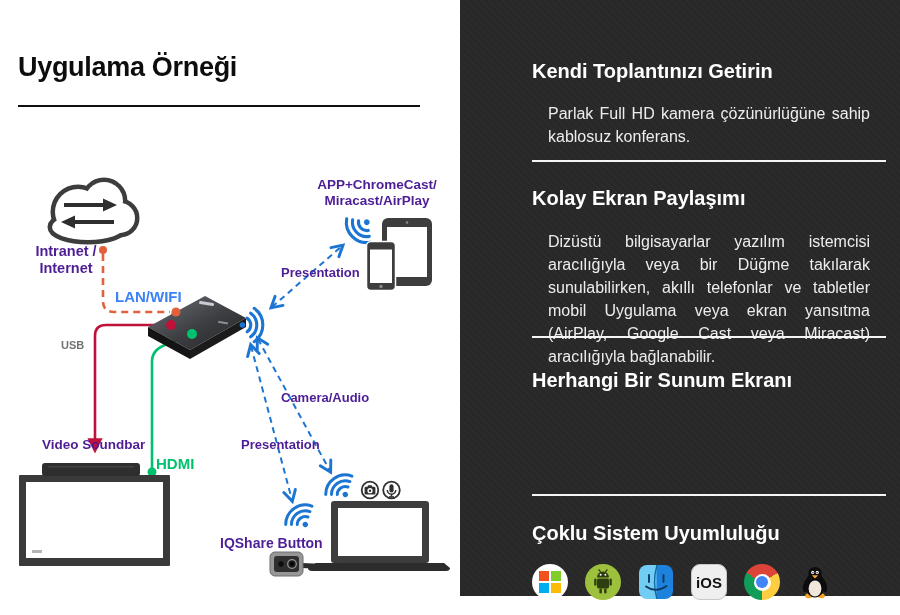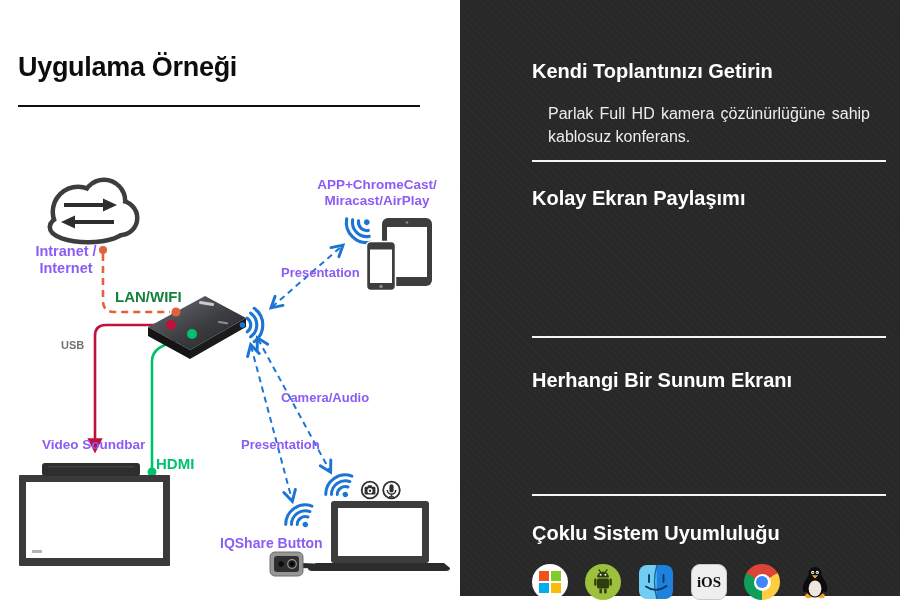--- a/index.html
+++ b/index.html
@@ -8,23 +8,23 @@
   .page{width:900px;height:615px;display:flex;overflow:hidden;position:relative;background:#fff;}
 
   
   .left-panel{width:460px;height:615px;position:relative;background:#fff;flex:0 0 460px;margin-top:46px;}
   .page-title{position:absolute;left:18px;top:6px;margin:0;font-size:27px;font-weight:700;
     color:#0d0d0d;letter-spacing:-0.3px;}
   .title-rule{position:absolute;left:18px;top:59px;width:402px;height:2px;background:#101010;}
   .bottom-rule{position:absolute;left:18px;top:598px;width:412px;height:2px;background:#101010;}
   .diagram{position:absolute;inset:0;}
   .diagram-svg{position:absolute;left:0;top:0;}
-  .lbl{position:absolute;font-weight:700;color:#8b5cf6;line-height:1.18;}
+  .lbl{position:absolute;font-weight:700;color:#4c1d95;line-height:1.18;}
   .lbl-intranet{left:20px;top:197px;width:92px;text-align:center;font-size:14.5px;white-space:pre-line;}
-  .lbl-lanwifi{left:115px;top:242px;font-size:15px;color:#15803d;}
+  .lbl-lanwifi{left:115px;top:242px;font-size:15px;color:#3b82f6;}
   .lbl-usb{left:61px;top:293px;font-size:11px;color:#737373;}
   .lbl-hdmi{left:156px;top:409px;font-size:15px;color:#00c26e;}
   .lbl-soundbar{left:42px;top:391px;font-size:13.5px;}
   .lbl-appcast{left:311px;top:131px;width:132px;text-align:center;font-size:13.5px;white-space:pre-line;}
   .lbl-pres-top{left:281px;top:219px;font-size:13px;}
   .lbl-camaudio{left:281px;top:344px;font-size:13px;}
   .lbl-pres-bot{left:241px;top:391px;font-size:13px;}
   .lbl-iqbtn{left:208px;top:489px;font-size:14px;padding-left:12px;}
 
   
@@ -35,21 +35,21 @@
   .sec h2{margin:0;font-size:20px;font-weight:700;color:#ffffff;}
   .sec p{margin:16px;font-size:16px;line-height:23px;color:#ededed;text-align:justify;}
   .sep{position:absolute;left:72px;right:14px;height:2px;background:#f5f5f5;}
   .sec-h1{top:60px;} .sec-b1{top:86px;}
   .sep-1{top:160px;}
   .sec-h2{top:187px;} .sec-b2{top:214px;}
   .sep-2{top:336px;}
   .sec-h3{top:369px;} .sec-b3{top:396px;}
   .sep-3{top:494px;}
   .sec-h4{top:522px;}
-  .os-row{position:absolute;left:72px;top:564px;display:flex;gap:17px;align-items:center;font-family:Liberation Serif, serif;}
+  .os-row{position:absolute;left:72px;top:564px;display:flex;gap:17px;align-items:center;}
   .os{width:36px;height:36px;flex:0 0 36px;}
   .os-win{border-radius:50%;background:#fff;display:grid;place-items:center;}
   .w-grid{display:grid;grid-template-columns:10px 10px;grid-template-rows:10px 10px;gap:2px;}
   .w-grid i{display:block;}
   .w1{background:#f1511b;} .w2{background:#80cc28;} .w3{background:#00adef;} .w4{background:#fbbc09;}
   .os-ios{border-radius:9px;background:#efefef;border:1px solid #c9c9c9;display:flex;align-items:center;justify-content:center;}
   .os-ios span{font-size:15px;font-weight:700;color:#111;}
   .os-chrome{border-radius:50%;background:conic-gradient(from 300deg,#db4437 0 120deg,#ffcd40 0 240deg,#0f9d58 0 360deg);
     display:grid;place-items:center;}
   .chrome-mid{width:17px;height:17px;border-radius:50%;background:#fff;display:grid;place-items:center;}
@@ -220,20 +220,23 @@
         <h2>Kendi Toplantınızı Getirin</h2>
       </div>
     <div class="sec sec-b1">
         <p>Parlak Full HD kamera çözünürlüğüne sahip kablosuz konferans.</p>
       </div>
     <div class="sep sep-1"></div>
 
     <div class="sec sec-h2">
         <h2>Kolay Ekran Paylaşımı</h2>
       </div>
+    <div class="sec sec-b2">
+        <p>Dizüstü bilgisayarlar yazılım istemcisi aracılığıyla veya bir Düğme takılarak sunulabilirken, akıllı telefonlar ve tabletler mobil Uygulama veya ekran yansıtma (AirPlay, Google Cast veya Miracast) aracılığıyla bağlanabilir.</p>
+      </div>
     <div class="sep sep-2"></div>
 
     <div class="sec sec-h3">
         <h2>Herhangi Bir Sunum Ekranı</h2>
       </div>
     <div class="sep sep-3"></div>
 
     <div class="sec sec-h4">
         <h2>Çoklu Sistem Uyumluluğu</h2>
       </div>

